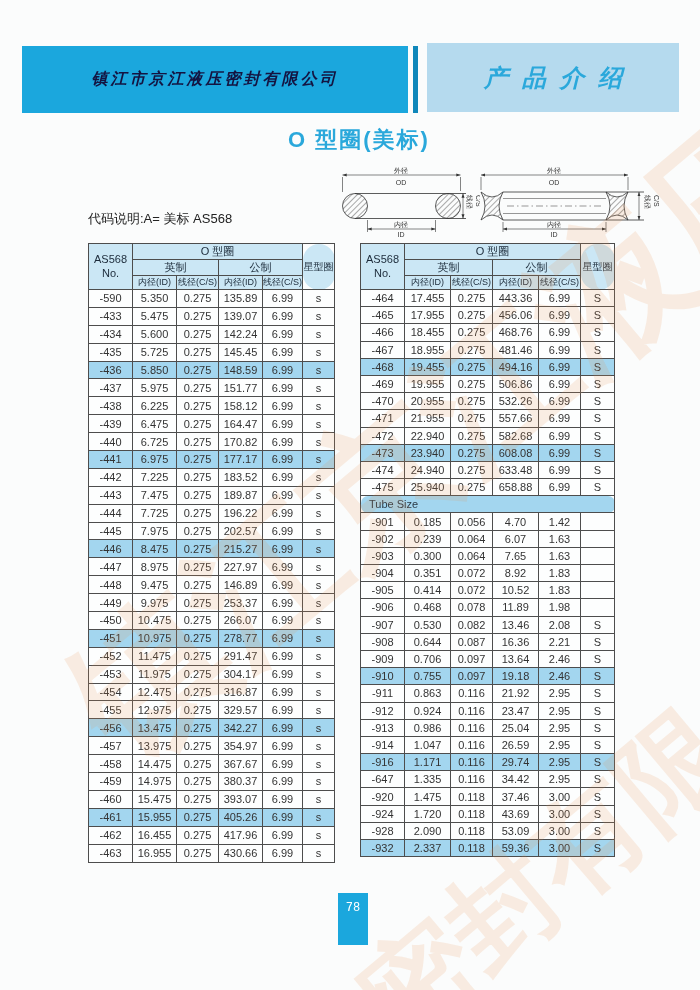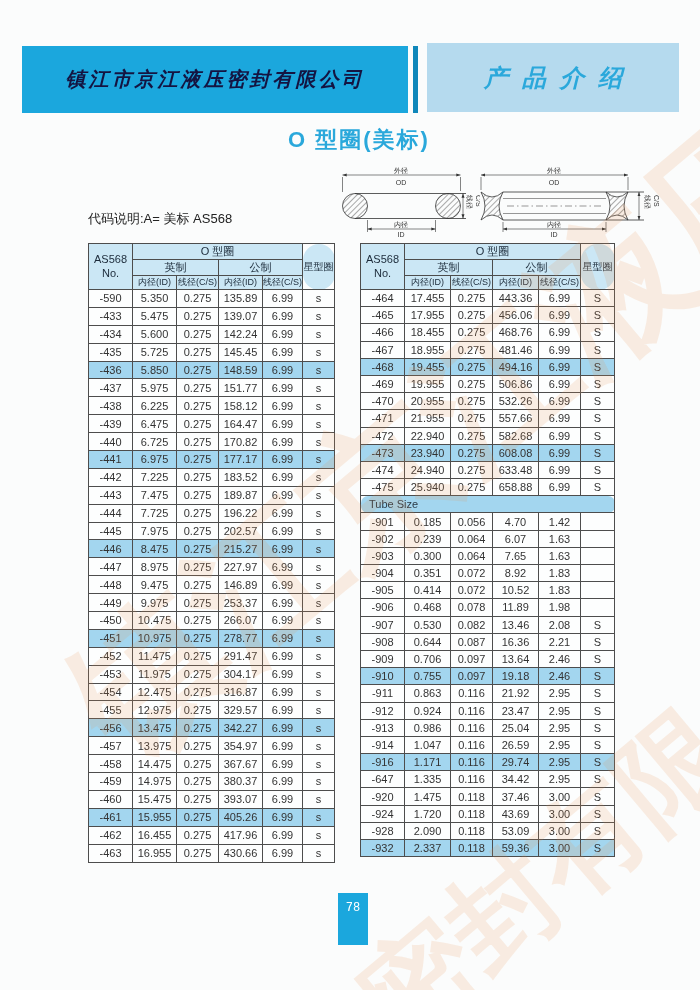--- a/index.html
+++ b/index.html
@@ -18,21 +18,21 @@
     color:#222;
   }
   
   .band-dark{
     position:absolute;left:22px;top:46px;width:386px;height:67px;
     background:var(--accent);
     display:flex;align-items:center;justify-content:center;
   }
   .company{
     font-family:"Liberation Serif","DejaVu Serif",serif;
-    font-style:italic;font-weight:bold;font-size:20px;color:#141441;
+    font-style:italic;font-weight:bold;font-size:16px;color:#141441;
     letter-spacing:3px;white-space:nowrap;
   }
   .band-bar{
     position:absolute;left:413px;top:46px;width:5px;height:67px;
     background:#0f87ba;
   }
   .band-light{
     position:absolute;left:427px;top:43px;width:252px;height:69px;
     background:var(--band-light);
     display:flex;align-items:center;justify-content:center;

